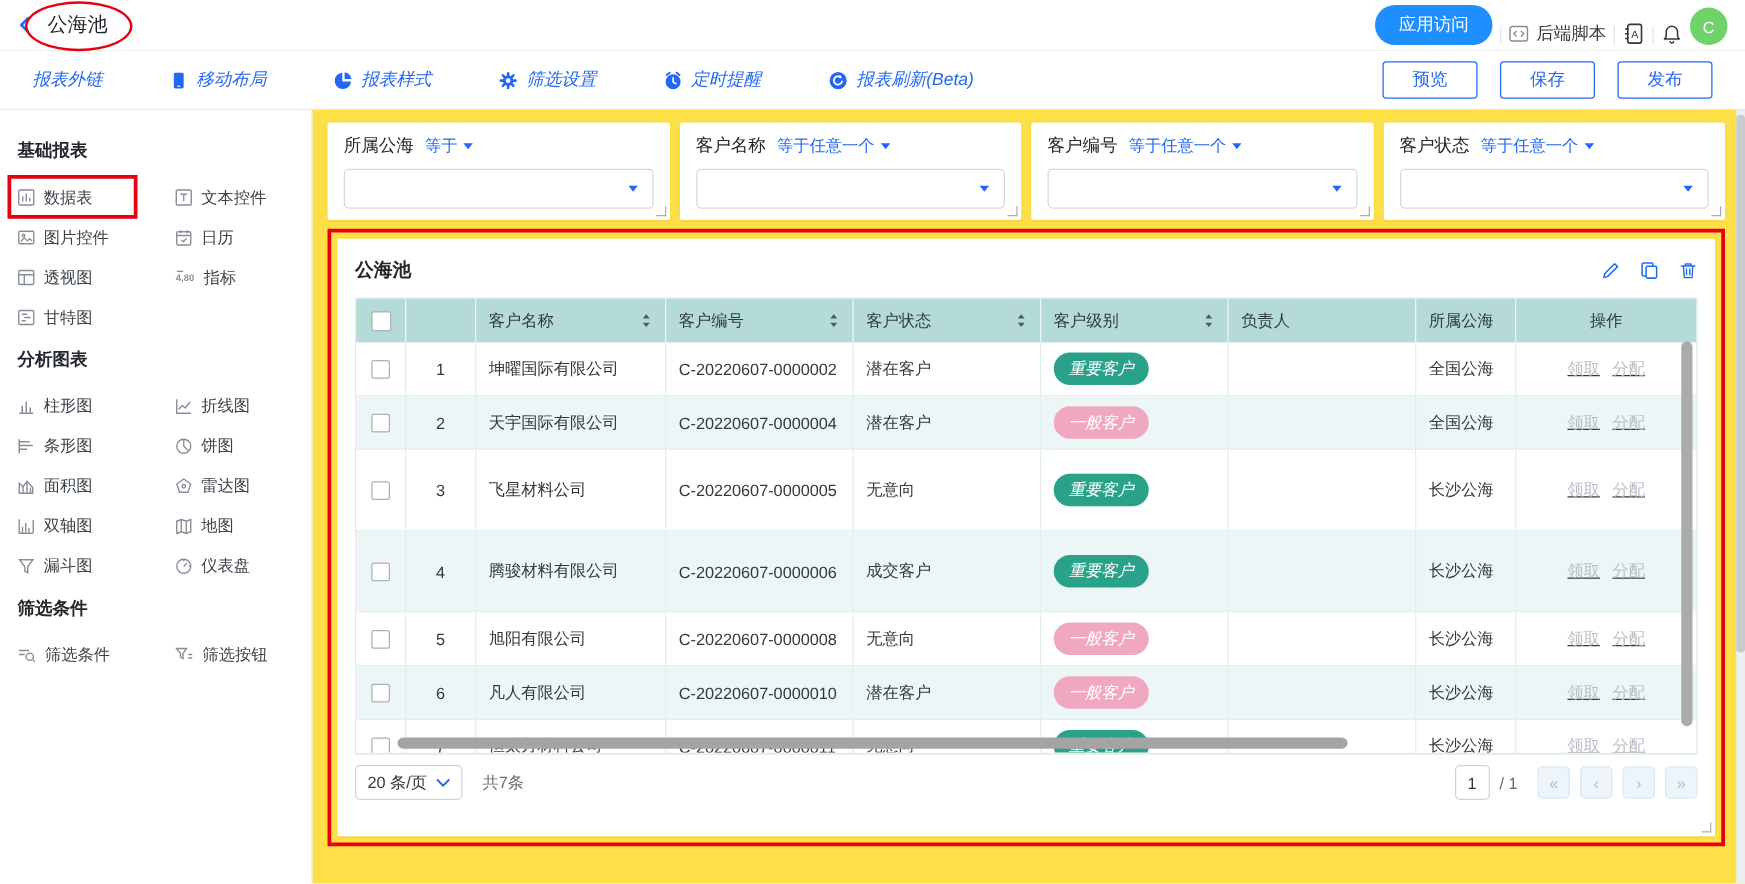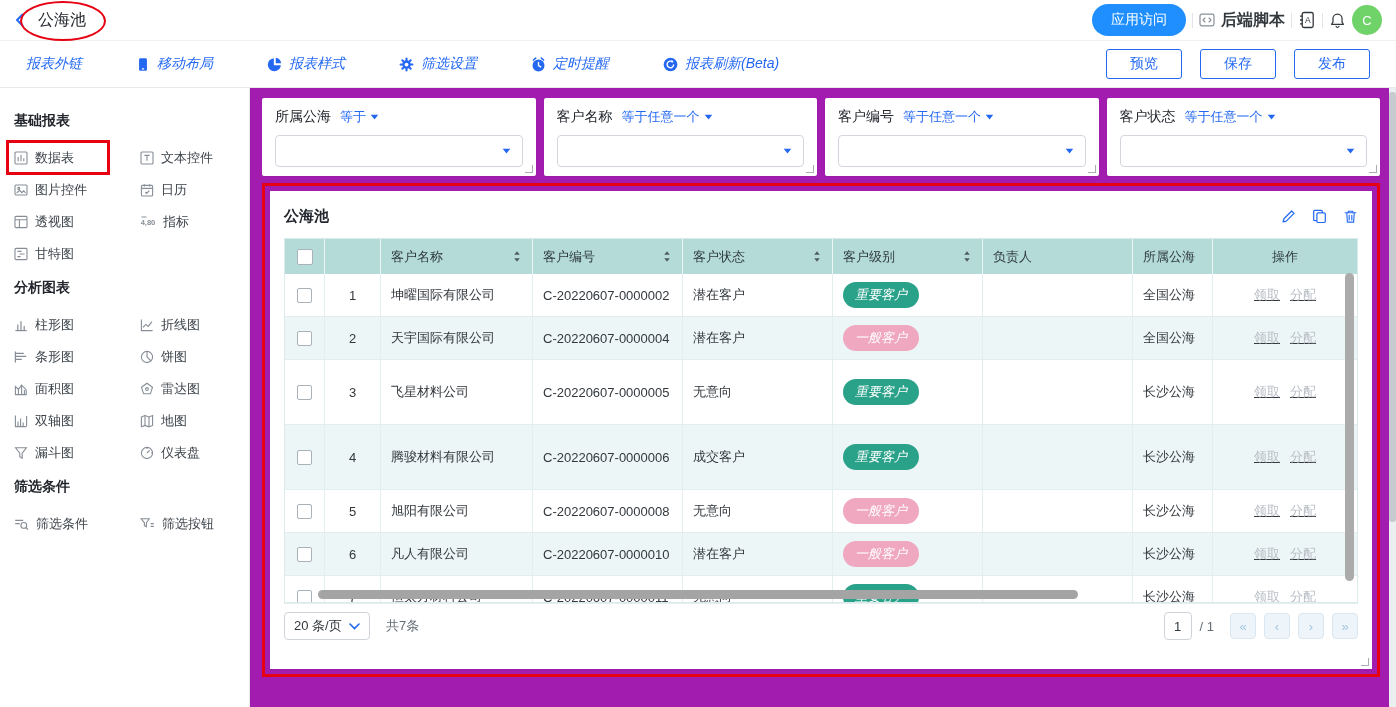--- a/index.html
+++ b/index.html
@@ -6,25 +6,25 @@
   html,body { margin:0; background:#fff; }
   body { font-family: "Liberation Sans", "DejaVu Sans", sans-serif; }
   .page { position:relative; width:1396px; height:707px; overflow:hidden; background:#fff; }
 
   
   .top-header { height:40px; display:flex; align-items:center; padding:0 14px 0 12px; background:#fff; }
   .back { display:inline-flex; align-items:center; cursor:pointer; margin-right:6px; }
   .title-wrap { position:relative; font-size:16px; color:#23272d; padding:2px 4px; }
   .title-ellipse { position:absolute; left:-14px; right:-16px; top:-7px; bottom:-8px;
                    border:2.5px solid var(--annotation); border-radius:50%; pointer-events:none; }
-  .header-right { margin-left:auto; display:flex; align-items:center; gap:6px; }
+  .header-right { margin-left:auto; display:flex; align-items:flex-end; gap:6px; }
   .pill { border:none; background:var(--app-access); color:#fff; font-size:14px; padding:7px 19px;
           border-radius:17px; cursor:pointer; font-family:inherit; }
   .vdiv { width:1px; height:15px; background:#e3e5e9; }
-  .hdr-item { display:flex; align-items:center; gap:6px; font-size:16px; color:#33383d; cursor:pointer;font-weight:bold; }
+  .hdr-item { display:flex; align-items:center; gap:6px; font-size:14px; color:#33383d; cursor:pointer; }
   .hdr-ic { display:inline-flex; cursor:pointer; }
   .avatar { width:30px; height:30px; border-radius:50%; background:var(--avatar); color:#fff;
             display:flex; align-items:center; justify-content:center; font-size:13px; cursor:pointer; }
 
   
   .toolbar { height:48px; display:flex; align-items:center; padding:0 26px;
              border-top:1px solid #eef0f2; border-bottom:1px solid #e7e9ec; background:#fff; }
   #toolbar-tabs { display:flex; align-items:center; gap:54px; }
   .tb-tab { display:flex; align-items:center; gap:7px; color:var(--primary); font-size:14px; cursor:pointer;font-style:italic; }
   #toolbar-actions { margin-left:auto; display:flex; gap:18px; }
@@ -36,21 +36,21 @@
   .sidebar { width:250px; background:#fff; border-right:1px solid #e8eaed; padding:8px 10px 0 14px; }
   .sb-group-title { font-size:14px; font-weight:700; color:#23272d; margin:16px 0 18px; }
   .sb-grid { display:grid; grid-template-columns:126px auto; row-gap:13px; }
   .sb-item { position:relative; display:flex; align-items:center; gap:7px; height:19px;
              font-size:13px; color:#3d434a; cursor:pointer; }
   .sb-item .ic { display:inline-flex; color:#878d96;font-weight:bold; }
   .sb-item.annotated::after { content:''; position:absolute; left:-8px; right:30px; top:-8px; bottom:-8px;
              border:3px solid var(--annotation); pointer-events:none; }
   .ic svg { display:block; }
 
-  .canvas { flex:1; position:relative; background:#a21caf; padding:10px 16px 4px 12px; overflow:hidden; }
+  .canvas { flex:1; position:relative; background:#fde047; padding:10px 16px 4px 12px; overflow:hidden; }
 
   
   #filter-row { display:flex; gap:8px; }
   .filter-card { position:relative; flex:1; height:78px; background:#fff; border-radius:2px;
                  padding:10px 13px 0; box-shadow:0 1px 2px rgba(0,0,0,.05); }
   .fc-top { display:flex; align-items:center; gap:9px; margin-bottom:9px; }
   .fc-label { font-size:14px; color:#23272d; }
   .fc-op { display:flex; align-items:center; gap:4px; font-size:13px; color:var(--primary); cursor:pointer; }
   .fc-select { height:32px; border:1px solid #d3d7dd; border-radius:4px; background:#fff;
                display:flex; align-items:center; justify-content:flex-end; padding-right:11px; cursor:pointer; }

